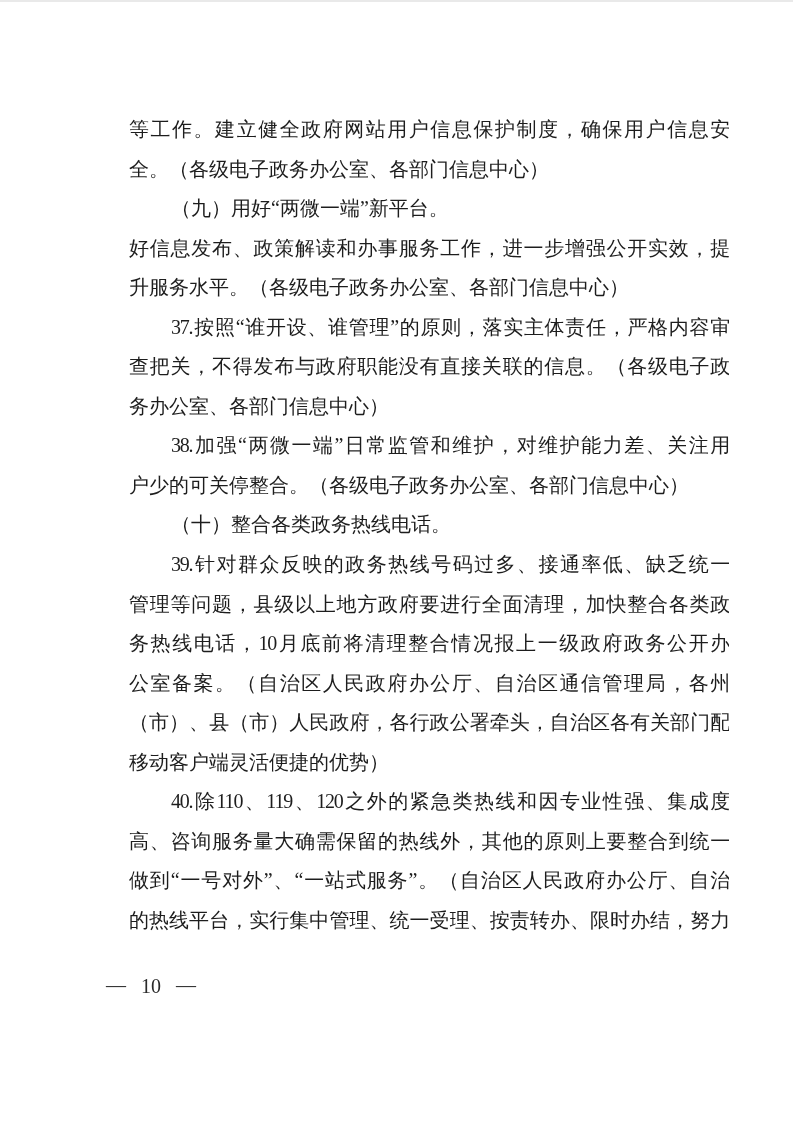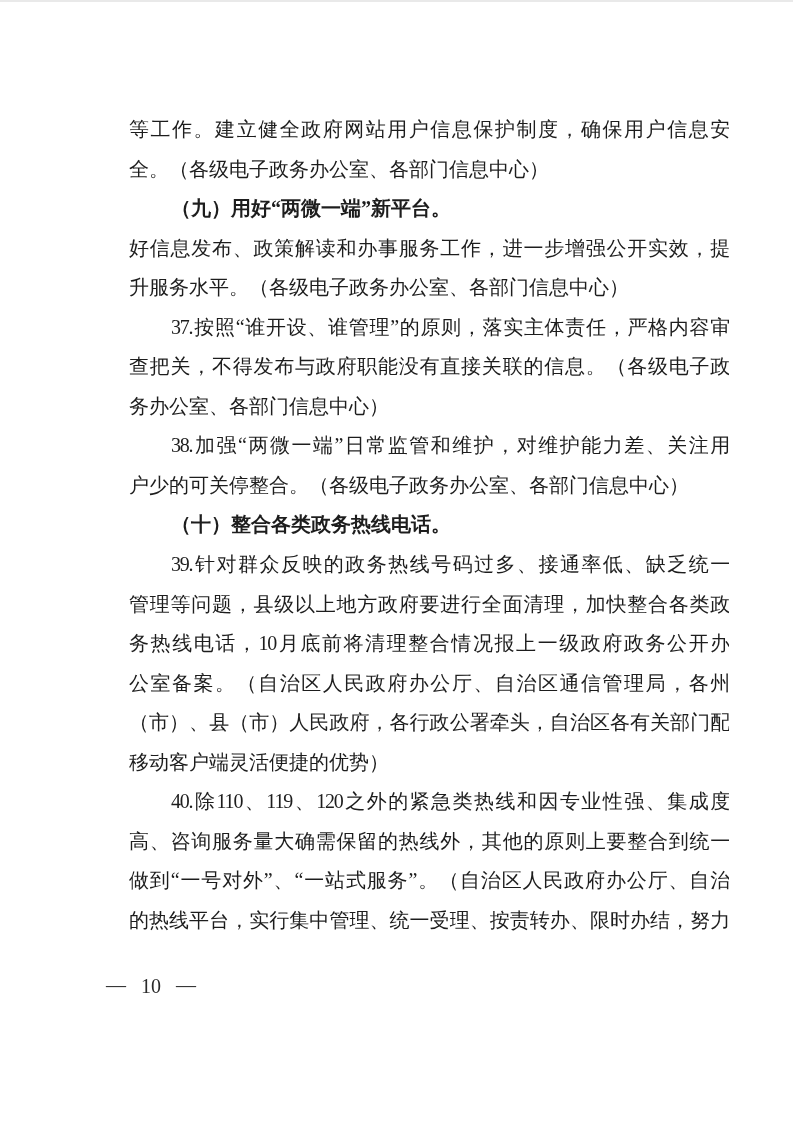--- a/index.html
+++ b/index.html
@@ -40,21 +40,21 @@
   }
   .line.fill {
     text-align: justify;
     text-align-last: justify;
     letter-spacing: -1.2px;
   }
   .line.indent {
     text-indent: 42px;
   }
   .line.bold {
-    font-weight: 700;
+    font-weight: 400;
   }
   .footer {
     position: absolute;
     left: 106px;
     top: 970px;
     height: 32px;
     display: flex;
     align-items: center;
     gap: 15px;
     font-size: 20px;

